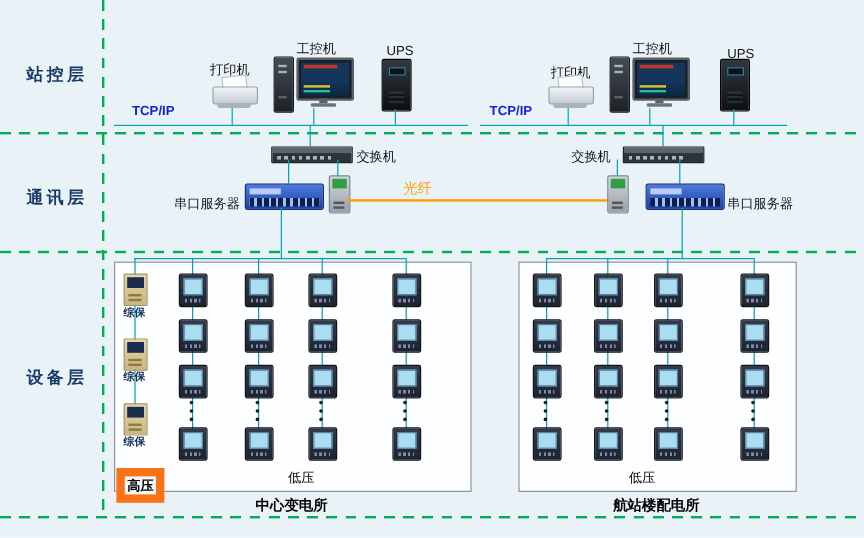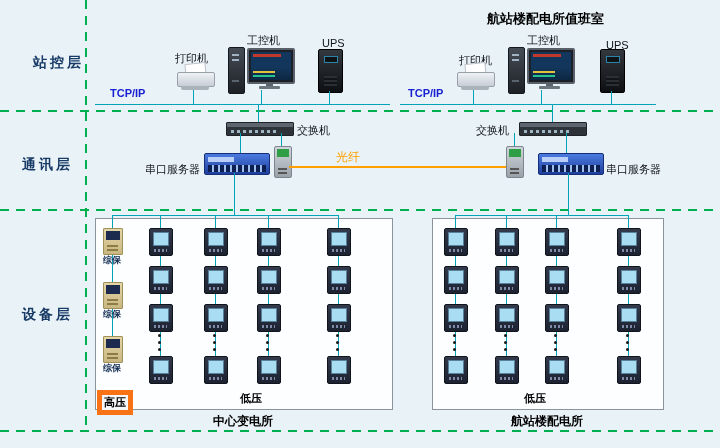--- a/index.html
+++ b/index.html
@@ -20,22 +20,22 @@
   .dash-v { position:absolute; width:2px;
     background:repeating-linear-gradient(180deg,var(--green,#00b050) 0 9px, transparent 9px 16px); }
   .fiber-line { position:absolute; height:2px; background:var(--fiber,#ffa000); }
 
   
   .lbl { position:absolute; font-size:11px; color:#101418; white-space:nowrap; }
   .title { position:absolute; font-size:13px; font-weight:bold; color:#000; text-align:center; white-space:nowrap; }
   .layer-lbl { position:absolute; font-size:14px; font-weight:bold; color:#173a66; letter-spacing:3px; white-space:nowrap; }
   .tcpip { position:absolute; font-size:11px; font-weight:bold; color:var(--tcpip,#1822d2); white-space:nowrap; }
   .fiber-lbl { position:absolute; font-size:12px; font-weight:normal; color:var(--fiber,#ff8c00); white-space:nowrap; }
-  .boxed-lbl { position:absolute; font-size:11px; font-weight:bold; color:#000; border:5px solid #f97316; padding:0 2px; background:#f4f6f8; white-space:nowrap; }
-  .plain-lbl { position:absolute; font-size:11px; font-weight:bold; color:#000; white-space:nowrap; }
+  .boxed-lbl { position:absolute; font-size:11px; font-weight:bold; color:#000; border:7px solid #f97316; padding:0 2px; background:#f4f6f8; white-space:nowrap; }
+  .plain-lbl { position:absolute; font-size:11px; font-weight:normal; color:#000; white-space:nowrap; }
   .caption { position:absolute; font-size:12px; font-weight:bold; color:#000; text-align:center; white-space:nowrap; }
   .prot-lbl { position:absolute; font-size:9px; color:#0e2a50; font-weight:bold; text-align:center; }
 
   
   .devbox { position:absolute; background:#fdfeff; border:1px solid #8b949c; }
 
   
   .pc { position:absolute; width:66px; height:46px; }
   .pc .tower { position:absolute; left:0; top:1px; width:15px; height:45px;
     background:linear-gradient(180deg,#454c54,#1d2126); border:1px solid #14171b; border-radius:2px; }
@@ -95,21 +95,21 @@
 </head>
 <body>
 
 <div class="canvas" id="canvas" style="--bg: #e9f2f7; --bus: #00a2b8; --green: #00b050; --fiber: #ffa000; --tcpip: #1822d2;">
 
   <div class="dash-h" style="top:110px"></div>
   <div class="dash-h" style="top:209px"></div>
   <div class="dash-h" style="top:430px"></div>
   <div class="dash-v" style="left:85px;top:0;height:430px"></div>
 
-  <div class="layer-lbl" style="left:33px;top:54px">站控层</div>
+  <div class="layer-lbl" style="left:22px;top:54px">站控层</div>
   <div class="layer-lbl" style="left:22px;top:156px">通讯层</div>
   <div class="layer-lbl" style="left:22px;top:306px">设备层</div>
 
 
   <div class="lbl" style="left:175px;top:51px">打印机</div>
   <div class="printer" style="left:176px;top:63px">
     <i class="paper"></i>
     <i class="body"></i>
     <i class="tray"></i>
   </div>
@@ -140,21 +140,20 @@
   <div class="line v" style="left:281px;top:133px;height:15px"></div>
 
   <div class="lbl" style="left:145px;top:162px">串口服务器</div>
   <div class="serial" style="left:204px;top:153px"></div>
   <div class="converter" style="left:274px;top:146px"></div>
 
   <div class="fiber-line" style="left:289px;top:166px;width:219px"></div>
   <div class="fiber-lbl" style="left:336px;top:149px">光纤</div>
   <div class="line v" style="left:234px;top:173px;height:42px"></div>
 
-  <div class="title" style="left:448px;top:10px;width:195px">航站楼配电所值班室</div>
 
   <div class="lbl" style="left:459px;top:53px">打印机</div>
   <div class="printer" style="left:456px;top:63px">
     <i class="paper"></i>
     <i class="body"></i>
     <i class="tray"></i>
   </div>
 
   <div class="lbl" style="left:527px;top:33px">工控机</div>
   <div class="pc" style="left:508px;top:46px">

